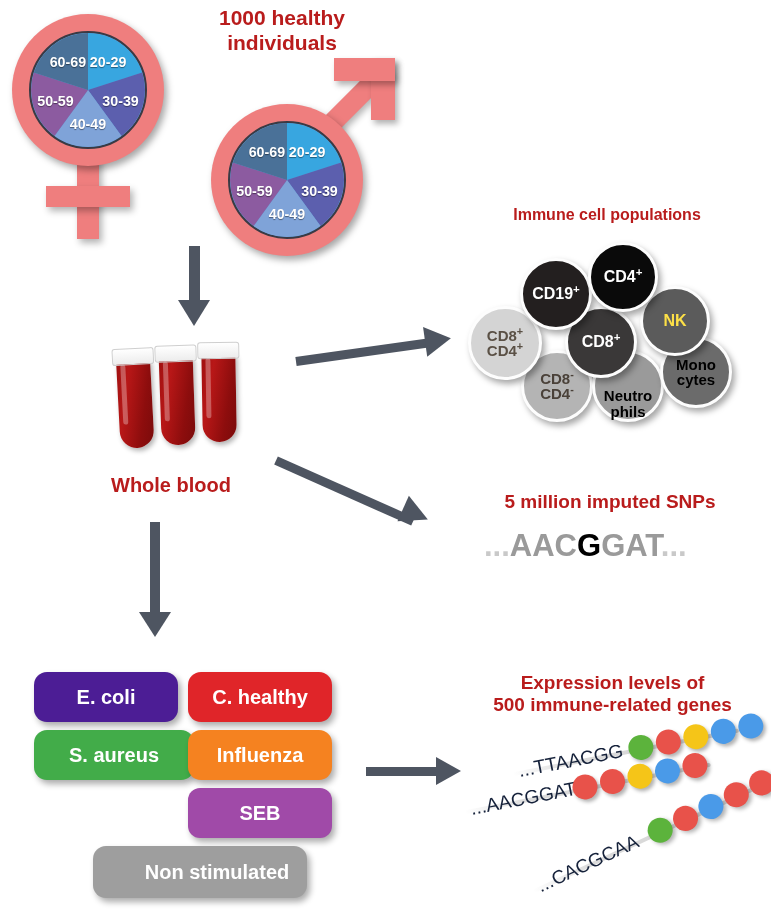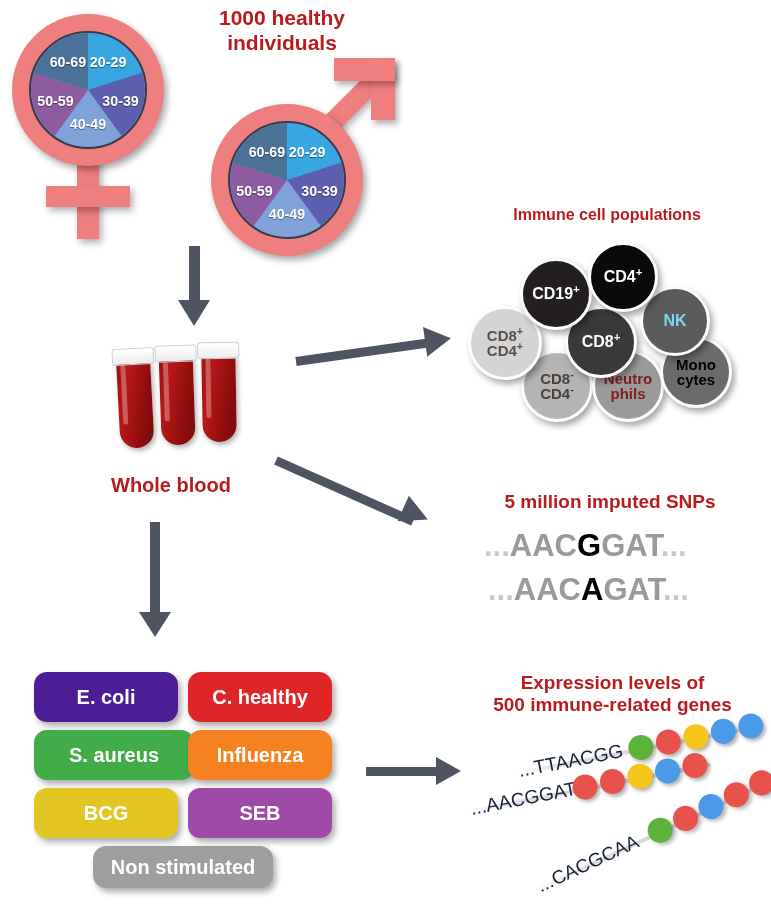--- a/index.html
+++ b/index.html
@@ -167,60 +167,56 @@
     </div>
     <div class="cell" style="left: 588px; top: 242px; width: 70px; height: 70px; background: rgb(10, 10, 10); color: rgb(255, 255, 255); font-size: 16px; z-index: 7;">
       <span>CD4<sup>+</sup></span>
     </div>
     <div class="cell" style="left: 468px; top: 306px; width: 74px; height: 74px; background: rgb(212, 212, 212); color: rgb(90, 80, 69); font-size: 15px; z-index: 3;">
       <span>CD8<sup>+</sup><br>CD4<sup>+</sup></span>
     </div>
     <div class="cell" style="left: 565px; top: 306px; width: 72px; height: 72px; background: rgb(58, 56, 56); color: rgb(255, 255, 255); font-size: 16px; z-index: 5;">
       <span>CD8<sup>+</sup></span>
     </div>
-    <div class="cell" style="left: 640px; top: 286px; width: 70px; height: 70px; background: rgb(91, 91, 91); color: #7dd3fc; font-size: 16px; z-index: 4;">
+    <div class="cell" style="left: 640px; top: 286px; width: 70px; height: 70px; background: rgb(91, 91, 91); color: #fde047; font-size: 16px; z-index: 4;">
       <span>NK</span>
     </div>
     <div class="cell" style="left: 521px; top: 350px; width: 72px; height: 72px; background: rgb(180, 180, 180); color: rgb(74, 65, 57); font-size: 15px; z-index: 2;">
       <span>CD8<sup>-</sup><br>CD4<sup>-</sup></span>
     </div>
-    <div class="cell" style="left: 592px; top: 350px; width: 72px; height: 72px; background: rgb(154, 154, 154); color: #7f1d1d; font-size: 15px; z-index: 2;">
+    <div class="cell" style="left: 592px; top: 350px; width: 72px; height: 72px; background: rgb(154, 154, 154); color: #000000; font-size: 15px; z-index: 2; align-items: flex-end;">
       <span>Neutro<br>phils</span>
     </div>
     <div class="cell" style="left: 660px; top: 336px; width: 72px; height: 72px; background: rgb(107, 107, 107); color: #000000; font-size: 15px; z-index: 3;">
       <span>Mono<br>cytes</span>
     </div>
   </div>
 
 <div class="abs ttl" style="left:460px;top:491px;width:300px;font-size:19px;">5 million imputed SNPs</div>
 <div class="abs" id="snp-wrap" style="left:484px;top:528px;width:270px;height:90px;">
     <div class="snpRow" style="left: 0px; top: 0px; font-size: 31px; letter-spacing: 0px;"><span class="dim">...</span><span class="mid">AAC</span><span class="hot">G</span><span class="mid">GAT</span><span class="dim">...</span></div>
-    <div class="snpRow" style="left: 4px; top: 44px; font-size: 31px; letter-spacing: 0px;"><span class="dim">...</span><span class="mid">AAC</span><span class="hot">A</span><span class="mid">GAT</span><span class="dim">...</span></div>
   </div>
 
 <div class="abs" id="stimuli-wrap" style="left:34px;top:672px;width:310px;height:226px;">
     <div class="pill" style="width: 144px; height: 50px; left: 0px; top: 0px; background: #4c1d95; font-size: 20px;">
       <span>E. coli</span>
     </div>
     <div class="pill" style="width: 144px; height: 50px; left: 154px; top: 0px; background: rgb(224, 37, 41); font-size: 20px;">
       <span>C. healthy</span>
     </div>
     <div class="pill" style="width: 160px; height: 50px; left: 0px; top: 58px; background: rgb(66, 172, 73); font-size: 20px;">
       <span>S. aureus</span>
     </div>
     <div class="pill" style="width: 144px; height: 50px; left: 154px; top: 58px; background: rgb(245, 130, 32); font-size: 20px;">
       <span>Influenza</span>
     </div>
-    <div class="pill" style="width: 144px; height: 50px; left: 0px; top: 116px; background: rgb(228, 198, 34); font-size: 20px;">
-      <span>BCG</span>
-    </div>
     <div class="pill" style="width: 144px; height: 50px; left: 154px; top: 116px; background: rgb(160, 74, 168); font-size: 20px; border-radius: 12px;">
       <span>SEB</span>
     </div>
-    <div class="pill" style="width: 180px; height: 42px; left: 59px; top: 174px; background: rgb(158, 158, 158); font-size: 20px;">
+    <div class="pill" style="width: 180px; height: 52px; left: 59px; top: 174px; background: rgb(158, 158, 158); font-size: 20px; padding-left: 34px;">
       <span>Non stimulated</span>
     </div>
   </div>
 
 <div>
   <div class="arrowLine" style="left:366px;top:767px;width:72px;height:9px;"></div>
   <div class="arrowHead" style="left:436px;top:757px;border-top:14px solid transparent;
               border-bottom:14px solid transparent;border-left:25px solid #4e5561;"></div>
 </div>
 

